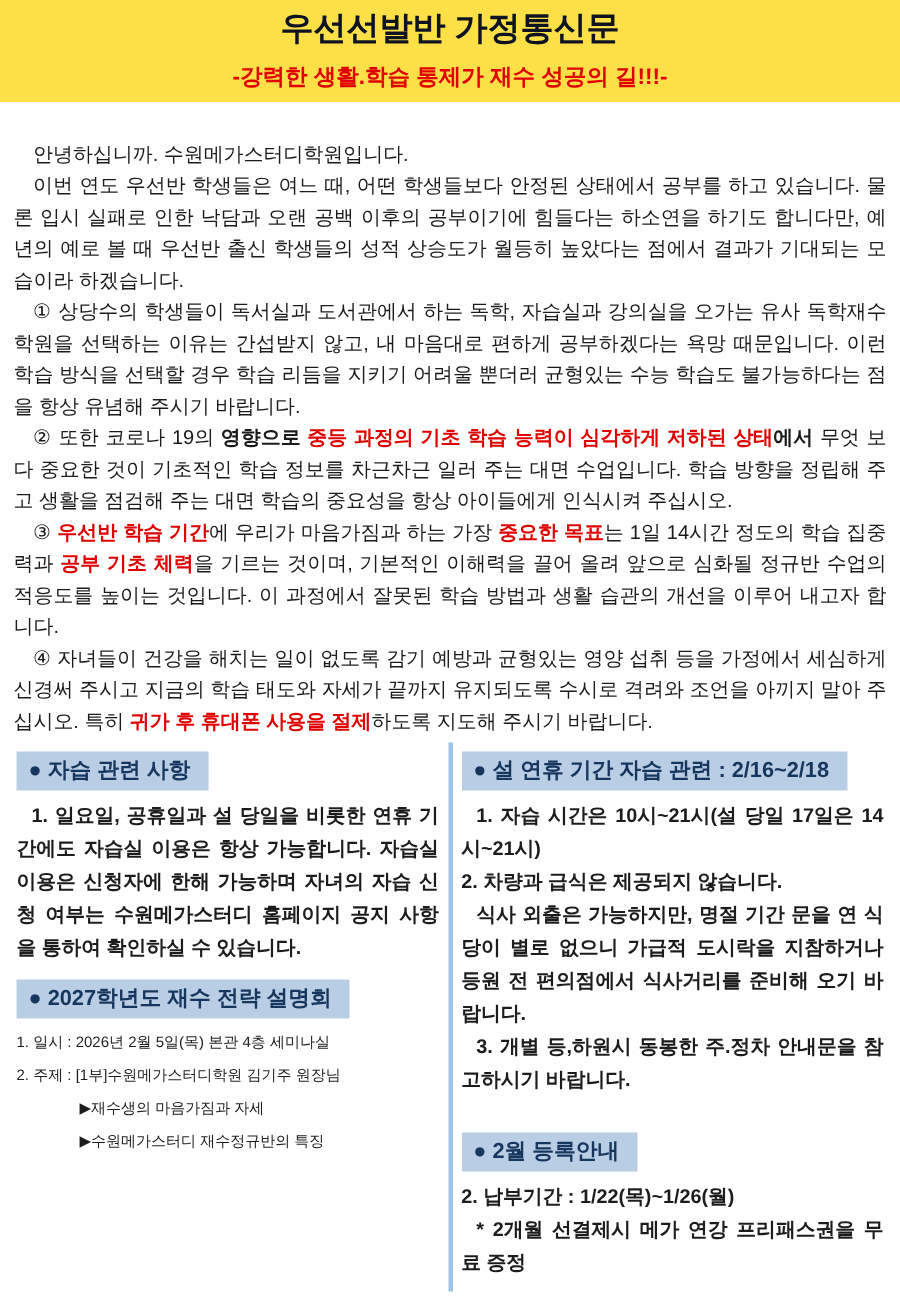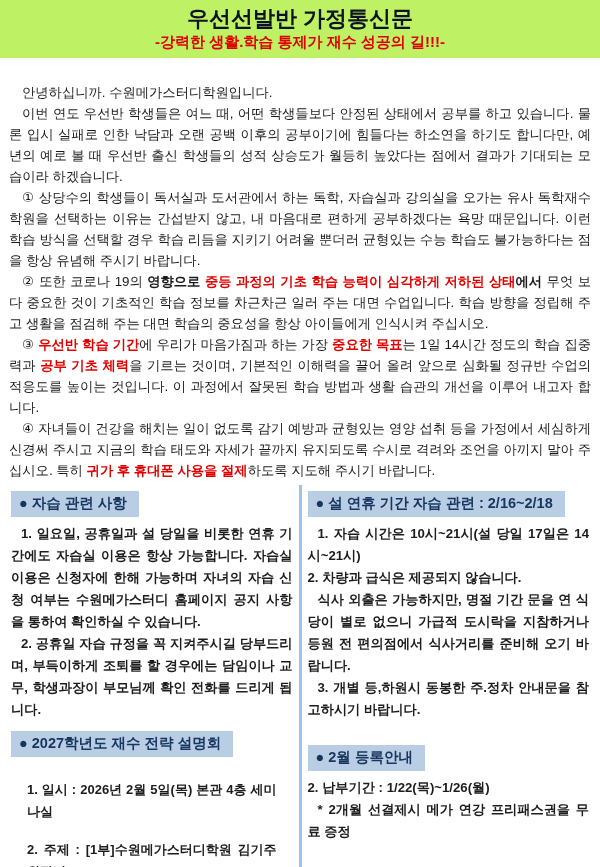--- a/index.html
+++ b/index.html
@@ -2,29 +2,29 @@
 <html><head>
 <meta charset="utf-8">
 <style>
   html,body{margin:0;padding:0;}
   body{
     width:600px;height:867px;background:#ffffff;
     font-family:"Liberation Sans","DejaVu Sans",sans-serif;
     color:#1a1a1a;position:relative;overflow:hidden;
   }
   .header{
-    background:#bef264;
+    background:#fde047;
     padding:6px 0 7px 0;
     text-align:center;
   }
   .header .title{
     font-size:22px;font-weight:bold;color:#0d1322;letter-spacing:0px;line-height:25px;
   }
   .header .subtitle{
-    font-size:15px;font-weight:bold;color:#e00000;line-height:19px;margin-top:1px;
+    font-size:15px;font-weight:bold;color:#e00000;line-height:19px;margin-top:11px;
   }
   .body-text{
     padding:24px 9px 2px 9px;
     font-size:13.3px;line-height:21px;text-align:justify;
   }
   .body-text p{margin:0;text-indent:13px;}
   .u{}
   .rb{color:#e00000;font-weight:bold;}
   .bb{font-weight:bold;}
   .columns{
@@ -46,21 +46,21 @@
   .sec-body{
     font-weight:bold;
     font-size:13.2px;
     line-height:22px;
     color:#1c1c1c;
     text-align:justify;
     margin:0 0 8px 0;
   }
   .sec-body p{margin:0;}
   .indent1{text-indent:10px;}
-  .bullets p{margin:16px;font-weight:bold;font-size:13px;line-height:22px;}
+  .bullets p{margin:0;font-weight:normal;font-size:10px;line-height:22px;}
   .b-ind1{padding-left:42px;}
 </style>
 </head>
 <body>
 
 <div class="header">
   <div class="title">우선선발반 가정통신문</div>
   <div class="subtitle">-강력한 생활.학습 통제가 재수 성공의 길!!!-</div>
 </div>
 
@@ -71,21 +71,20 @@
   <p><span>② 또한 코로나 19의 </span><span class="bb">영향으로 </span><span class="rb">중등 과정의 기초 학습 능력이 심각하게 저하된 상태</span><span class="bb">에서</span><span> 무엇 보다 중요한 것이 기초적인 학습 정보를 차근차근 일러 주는 대면 수업입니다. 학습 방향을 정립해 주고 생활을 점검해 주는 대면 학습의 중요성을 항상 아이들에게 인식시켜 주십시오.</span></p>
   <p><span>③ </span><span class="rb">우선반 학습 기간</span><span>에 우리가 마음가짐과 하는 가장 </span><span class="rb">중요한 목표</span><span>는 1일 14시간 정도의 학습 집중력과 </span><span class="rb">공부 기초 체력</span><span>을 기르는 것이며, 기본적인 이해력을 끌어 올려 앞으로 심화될 정규반 수업의 적응도를 높이는 것입니다. 이 과정에서 잘못된 학습 방법과 생활 습관의 개선을 이루어 내고자 합니다.</span></p>
   <p><span>④ 자녀들이 건강을 해치는 일이 없도록 감기 예방과 균형있는 영양 섭취 등을 가정에서 세심하게 신경써 주시고 지금의 학습 태도와 자세가 끝까지 유지되도록 수시로 격려와 조언을 아끼지 말아 주십시오. 특히 </span><span class="rb">귀가 후 휴대폰 사용을 절제</span><span>하도록 지도해 주시기 바랍니다.</span></p>
 </div>
 
 <div class="columns">
   <div class="col col-left">
     <div class="sec-title">● 자습 관련 사항</div>
     <div class="sec-body">
       <p class="indent1"><span class="u">1. 일요일, 공휴일과 설 당일을 비롯한 연휴 기간에도 자습실 이용은 항상 가능합니다.</span><span> 자습실 이용은 신청자에 한해 가능하며 자녀의 자습 신청 여부는 수원메가스터디 홈페이지 공지 사항을 통하여 확인하실 수 있습니다.</span></p>
-      <p class="indent1">2. 공휴일 자습 규정을 꼭 지켜주시길 당부드리며, 부득이하게 조퇴를 할 경우에는 담임이나 교무, 학생과장이 부모님께 확인 전화를 드리게 됩니다.</p>
     </div>
     <div class="sec-title">● 2027학년도 재수 전략 설명회</div>
     <div class="sec-body bullets">
       <p>1. 일시 : 2026년 2월 5일(목) 본관 4층 세미나실</p>
       <p>2. 주제 : [1부]수원메가스터디학원 김기주 원장님</p>
       <p class="b-ind1">▶재수생의 마음가짐과 자세</p>
       <p class="b-ind1">▶수원메가스터디 재수정규반의 특징</p>
 
     </div>
   </div>

